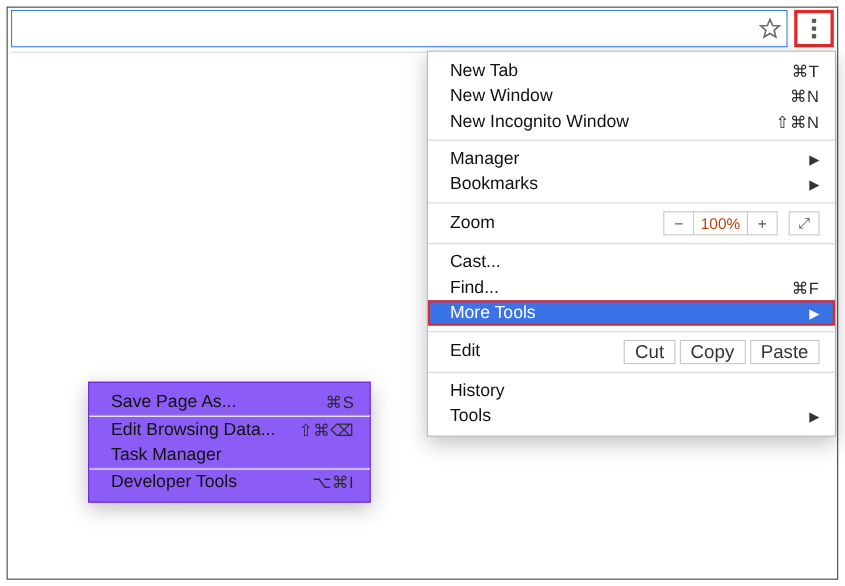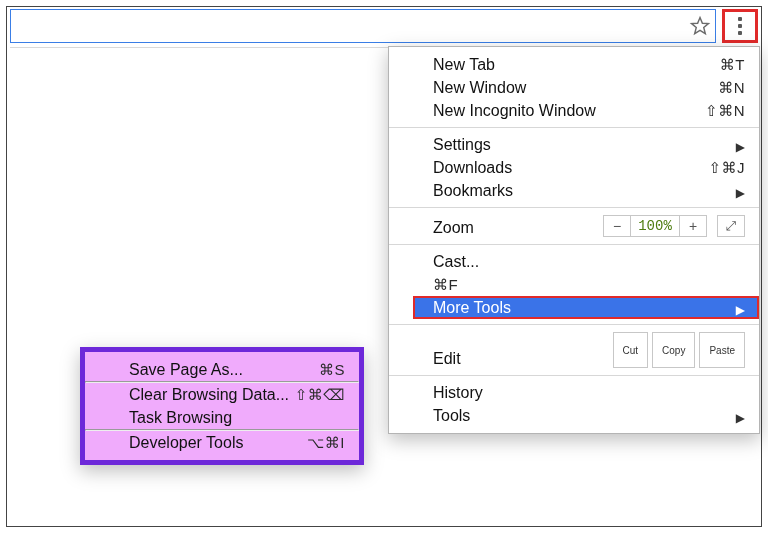--- a/index.html
+++ b/index.html
@@ -57,67 +57,66 @@
     background: #fff;
     border: 1px solid #b4b4b4;
     box-shadow: 0 6px 18px rgba(0,0,0,0.25);
     padding: 6px 0;
   }
   .dropdown hr {
     border: none; border-top: 1px solid #d7d7d7;
     margin: 5px 0;
   }
   .row {
-    display: flex; align-items: flex-end;
+    display: flex; align-items: center;
     padding: 2px 14px 2px 20px;
     min-height: 23px;
     color: #111;
     cursor: default;
-    margin-left: 24px;
   }
   .row .lbl { flex: 1; font-size: 16px; }
   .row .sc { font-size: 15px; color: #2a2a2a; letter-spacing: 0.5px; }
   .row .arrow { font-size: 12px; color: #333; margin-left: 8px; }
   .row.sel { background: #3a73e8; color: #fff; }
   .row.sel .sc, .row.sel .arrow { color: #fff; }
   .red-box { box-shadow: 0 0 0 2px #e02a2a inset; }
   .row .trail { margin-left: auto; display: flex; align-items: center; gap: 8px; }
 
   
   .zoom-row .trail { gap: 10px; }
   .zoom-group { display: flex; align-items: center; }
   .zoom-btn, .zoom-val {
     height: 22px; border: 1px solid #c7c7c7; background: #fff;
     display: flex; align-items: center; justify-content: center;
     font-size: 14px; color: #555;
   }
   .zoom-btn { width: 28px; }
-  .zoom-val { width: 48px; color: #4d7c0f; border-left: none; border-right: none; font-family: Liberation Mono, monospace; }
+  .zoom-val { width: 48px; color: #c2410c; border-left: none; border-right: none; }
   .fs-btn {
     width: 28px; height: 22px; border: 1px solid #c7c7c7;
     display: flex; align-items: center; justify-content: center;
     color: #555; font-size: 13px;
   }
 
   
   .edit-row .trail { gap: 0; }
   .edit-btn {
-    height: 36px; border: 1px solid #c7c7c7; background: #fff;
-    padding: 0 9px; font-size: 10px; color: #333;
+    height: 22px; border: 1px solid #c7c7c7; background: #fff;
+    padding: 0 9px; font-size: 17px; color: #333;
     display: flex; align-items: center;
   }
   .edit-btn + .edit-btn { margin-left: 4px; }
 
   
   .submenu {
     position: absolute;
     left: 80px; top: 347px;
-    width: 284px;
-    background: #f0abfc;
-    border: 5px solid #6d28d9;
+    width: 257px;
+    background: #8b5cf6;
+    border: 1px solid #6d28d9;
     box-shadow: 0 6px 18px rgba(0,0,0,0.25);
     padding: 6px 0;
   }
   .submenu .row .lbl { font-size: 16px; }
 
   
   .star-svg { width: 22px; height: 22px; }
 </style>
 </head>
 <body>
@@ -152,26 +151,22 @@
   <div class="row">
     <span class="lbl">New Window</span>
     <span class="sc">⌘N</span>
   </div>
   <div class="row">
     <span class="lbl">New Incognito Window</span>
     <span class="sc">⇧⌘N</span>
   </div>
   <hr>
   <div class="row">
-    <span class="lbl">Settings</span>
-    <span class="arrow">▶</span>
-  </div>
-  <div class="row">
-    <span class="lbl">Downloads</span>
-    <span class="sc">⇧⌘J</span>
+    <span class="lbl">Manager</span>
+    <span class="arrow">▶</span>
   </div>
   <div class="row">
     <span class="lbl">Bookmarks</span>
     <span class="arrow">▶</span>
   </div>
   <hr>
   <div class="row zoom-row">
     <span class="lbl">Zoom</span>
     <div class="trail">
       <div class="zoom-group">
@@ -182,20 +177,21 @@
       <div class="fs-btn">
         <span>⤢</span>
       </div>
     </div>
   </div>
   <hr>
   <div class="row">
     <span class="lbl">Cast...</span>
   </div>
   <div class="row">
+    <span class="lbl">Find...</span>
     <span class="sc">⌘F</span>
   </div>
   <div class="row sel red-box">
     <span class="lbl">More Tools</span>
     <span class="arrow">▶</span>
   </div>
   <hr>
   <div class="row edit-row">
     <span class="lbl">Edit</span>
     <div class="trail">
@@ -214,24 +210,24 @@
   </div>
 </div>
 
 <div class="submenu">
   <div class="row">
     <span class="lbl">Save Page As...</span>
     <span class="sc">⌘S</span>
   </div>
   <hr>
   <div class="row">
-    <span class="lbl">Clear Browsing Data...</span>
+    <span class="lbl">Edit Browsing Data...</span>
     <span class="sc">⇧⌘⌫</span>
   </div>
   <div class="row">
-    <span class="lbl">Task Browsing</span>
+    <span class="lbl">Task Manager</span>
   </div>
   <hr>
   <div class="row">
     <span class="lbl">Developer Tools</span>
     <span class="sc">⌥⌘I</span>
   </div>
 </div>
 
 </body></html>

